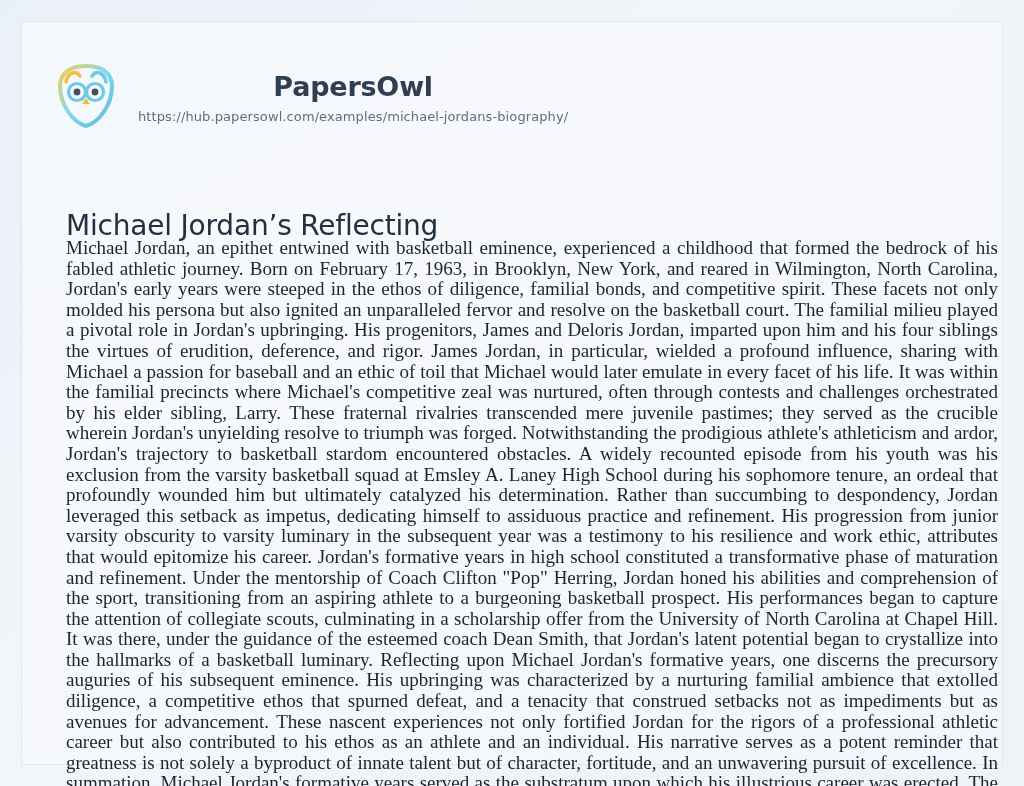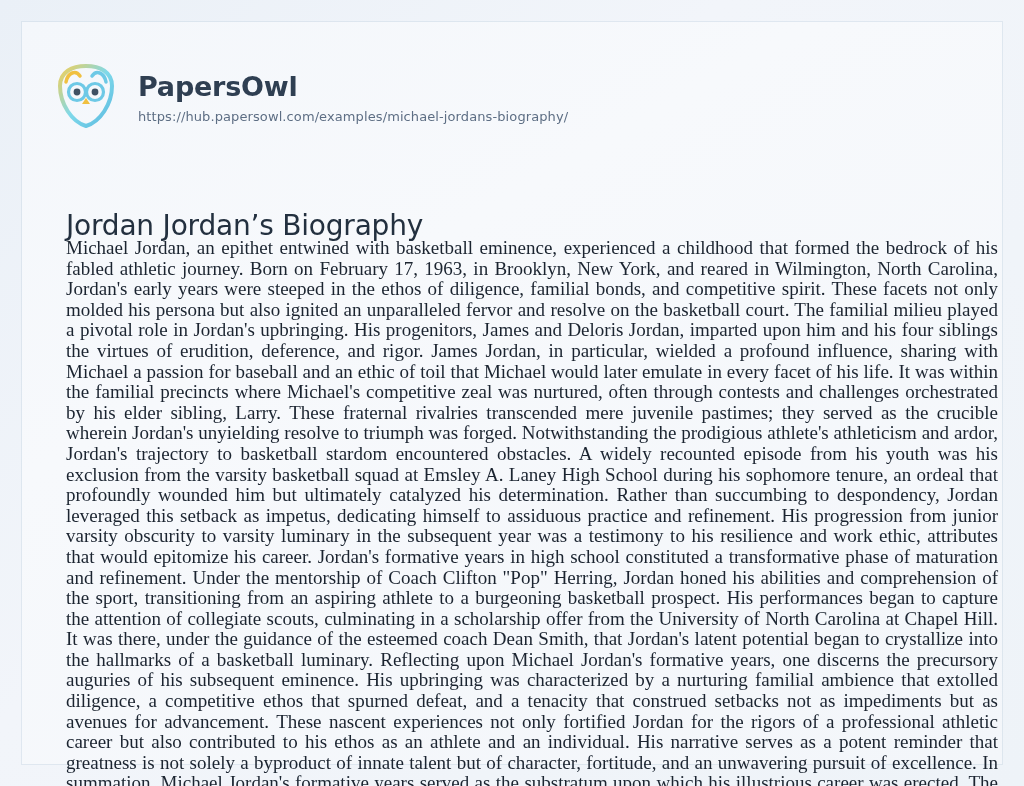--- a/index.html
+++ b/index.html
@@ -41,20 +41,21 @@
     width: 72px;
     height: 72px;
     position: relative;
     flex: none;
   }
   .brand-block {
     display: flex;
     flex-direction: column;
     justify-content: center;
     padding-top: 4px;
+    text-align: center;
   }
   .brand-name {
     font-family: "DejaVu Sans", sans-serif;
     font-size: 27px;
     font-weight: bold;
     color: #2f3f52;
     letter-spacing: -0.2px;
     line-height: 1.1;
   }
   .brand-url {
@@ -113,18 +114,18 @@
           <circle cx="45" cy="32" r="3.4" fill="#3f5163"></circle>
           <path d="M36 38 L32 44 L40 44 Z" fill="#f0c040"></path>
         </svg>
       </div>
       <div class="brand-block">
         <div class="brand-name">PapersOwl</div>
         <div class="brand-url">https://hub.papersowl.com/examples/michael-jordans-biography/</div>
       </div>
     </div>
 
-    <h1 class="doc-title">Jordan Jordan’s Biography</h1>
+    <h1 class="doc-title">Michael Jordan’s Reflecting</h1>
 
     <div class="body-text">Michael Jordan, an epithet entwined with basketball eminence, experienced a childhood that formed the bedrock of his fabled athletic journey. Born on February 17, 1963, in Brooklyn, New York, and reared in Wilmington, North Carolina, Jordan's early years were steeped in the ethos of diligence, familial bonds, and competitive spirit. These facets not only molded his persona but also ignited an unparalleled fervor and resolve on the basketball court. The familial milieu played a pivotal role in Jordan's upbringing. His progenitors, James and Deloris Jordan, imparted upon him and his four siblings the virtues of erudition, deference, and rigor. James Jordan, in particular, wielded a profound influence, sharing with Michael a passion for baseball and an ethic of toil that Michael would later emulate in every facet of his life. It was within the familial precincts where Michael's competitive zeal was nurtured, often through contests and challenges orchestrated by his elder sibling, Larry. These fraternal rivalries transcended mere juvenile pastimes; they served as the crucible wherein Jordan's unyielding resolve to triumph was forged. Notwithstanding the prodigious athlete's athleticism and ardor, Jordan's trajectory to basketball stardom encountered obstacles. A widely recounted episode from his youth was his exclusion from the varsity basketball squad at Emsley A. Laney High School during his sophomore tenure, an ordeal that profoundly wounded him but ultimately catalyzed his determination. Rather than succumbing to despondency, Jordan leveraged this setback as impetus, dedicating himself to assiduous practice and refinement. His progression from junior varsity obscurity to varsity luminary in the subsequent year was a testimony to his resilience and work ethic, attributes that would epitomize his career. Jordan's formative years in high school constituted a transformative phase of maturation and refinement. Under the mentorship of Coach Clifton "Pop" Herring, Jordan honed his abilities and comprehension of the sport, transitioning from an aspiring athlete to a burgeoning basketball prospect. His performances began to capture the attention of collegiate scouts, culminating in a scholarship offer from the University of North Carolina at Chapel Hill. It was there, under the guidance of the esteemed coach Dean Smith, that Jordan's latent potential began to crystallize into the hallmarks of a basketball luminary. Reflecting upon Michael Jordan's formative years, one discerns the precursory auguries of his subsequent eminence. His upbringing was characterized by a nurturing familial ambience that extolled diligence, a competitive ethos that spurned defeat, and a tenacity that construed setbacks not as impediments but as avenues for advancement. These nascent experiences not only fortified Jordan for the rigors of a professional athletic career but also contributed to his ethos as an athlete and an individual. His narrative serves as a potent reminder that greatness is not solely a byproduct of innate talent but of character, fortitude, and an unwavering pursuit of excellence. In summation, Michael Jordan's formative years served as the substratum upon which his illustrious career was erected. The teachings imbibed from family, the tribulations encountered en route to triumph, and the personal attributes cultivated during these nascent years all played an indispensable role in sculpting the legend he would evolve into. Jordan's ascendance from</div>
 
   </div>
 </div>
 
 </body></html>

